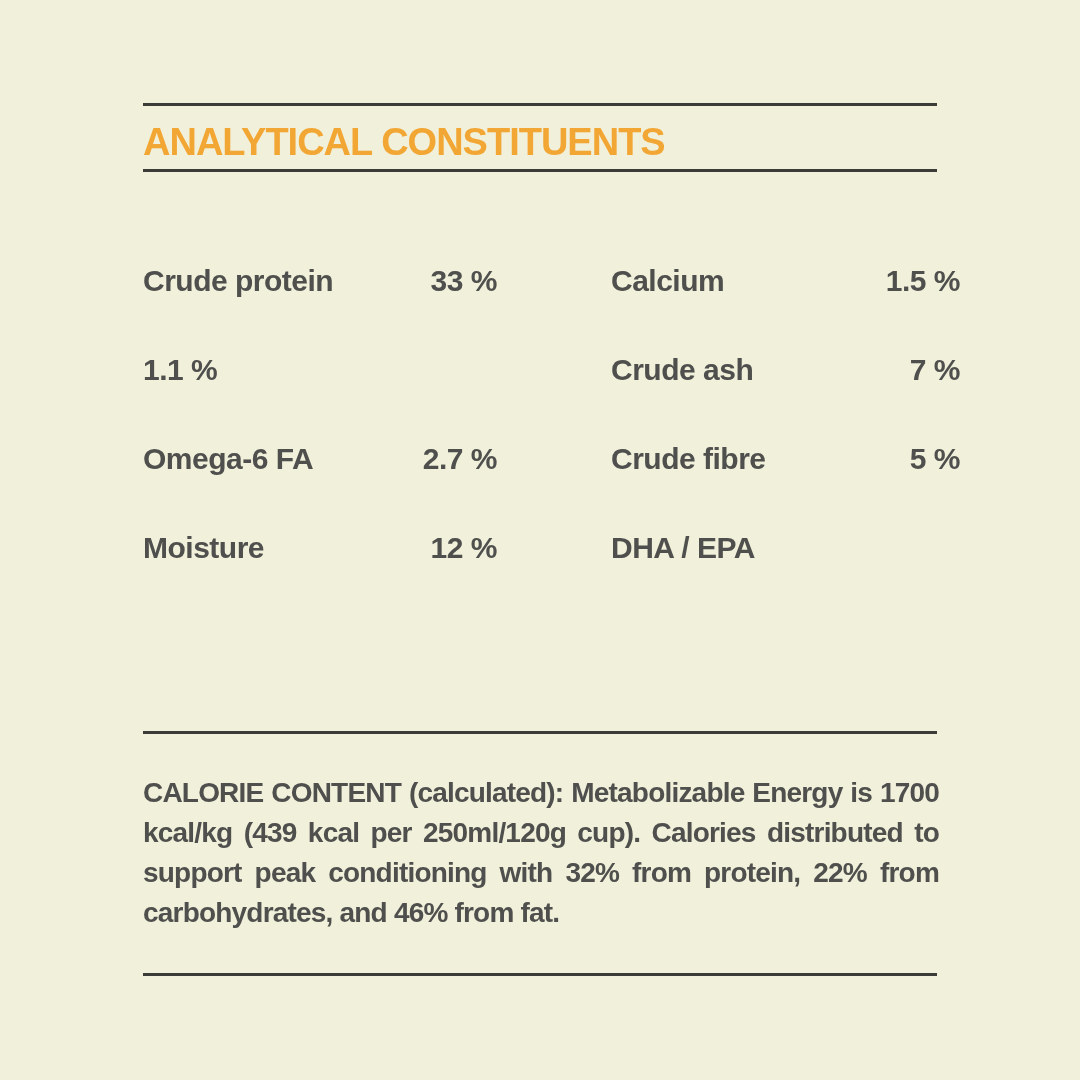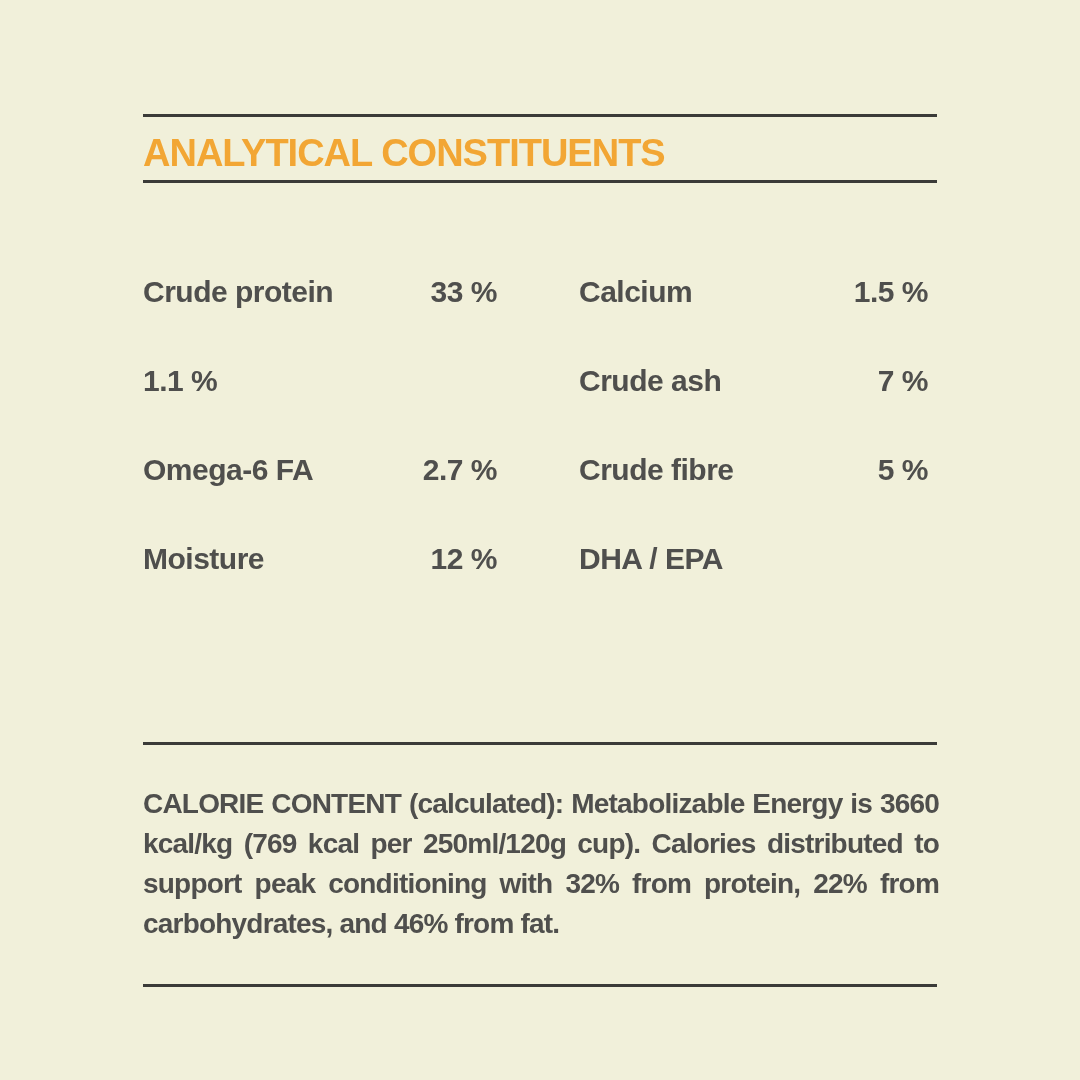--- a/index.html
+++ b/index.html
@@ -12,21 +12,21 @@
   body{
     width:1080px;height:1080px;
     background:var(--bg);
     font-family:"Liberation Sans", sans-serif;
     color:var(--text);
     overflow:hidden;
     position:relative;
   }
   .label-panel{
     position:absolute;
-    left:0;top:11px;width:1080px;height:844px;
+    left:0;top:0;width:1080px;height:844px;
   }
   .rule{
     position:absolute;
     left:143px;width:794px;height:0;
     border-top:3px solid var(--rule);
   }
   .rule-top{top:103px;}
   .rule-under-heading{top:169px;}
   .rule-above-calories{top:731px;}
   .rule-bottom{top:973px;}
@@ -36,21 +36,21 @@
     font-size:38px;font-weight:700;
     letter-spacing:-1px;
     color:var(--accent);
     white-space:nowrap;
   }
   .constituents-grid{
     position:absolute;
     left:143px;top:236px;width:794px;
     display:grid;
     grid-template-columns:354px 349px;
-    column-gap:82px;
+    column-gap:114px;
     grid-auto-rows:89px;
     align-items:center;
   }
   .row{
     display:flex;
     justify-content:space-between;
     align-items:baseline;
     font-size:30px;font-weight:700;
     letter-spacing:-0.5px;
   }
@@ -110,17 +110,17 @@
       <span class="val">12 %</span>
     </div>
     <div class="row">
       <span class="lbl">DHA / EPA</span>
     </div>
 
   </div>
 
   <div class="rule rule-above-calories"></div>
 
-  <p class="calorie-paragraph"><span>CALORIE CONTENT</span> <span>(calculated): Metabolizable Energy is 3660 kcal/kg (769 kcal per 250ml/120g cup). Calories distributed to support peak conditioning with 32% from protein, 22% from carbohydrates, and 46% from fat.</span></p>
+  <p class="calorie-paragraph"><span>CALORIE CONTENT</span> <span>(calculated): Metabolizable Energy is 1700 kcal/kg (439 kcal per 250ml/120g cup). Calories distributed to support peak conditioning with 32% from protein, 22% from carbohydrates, and 46% from fat.</span></p>
 
   <div class="rule rule-bottom"></div>
 
 </div>
 
 </body></html>

